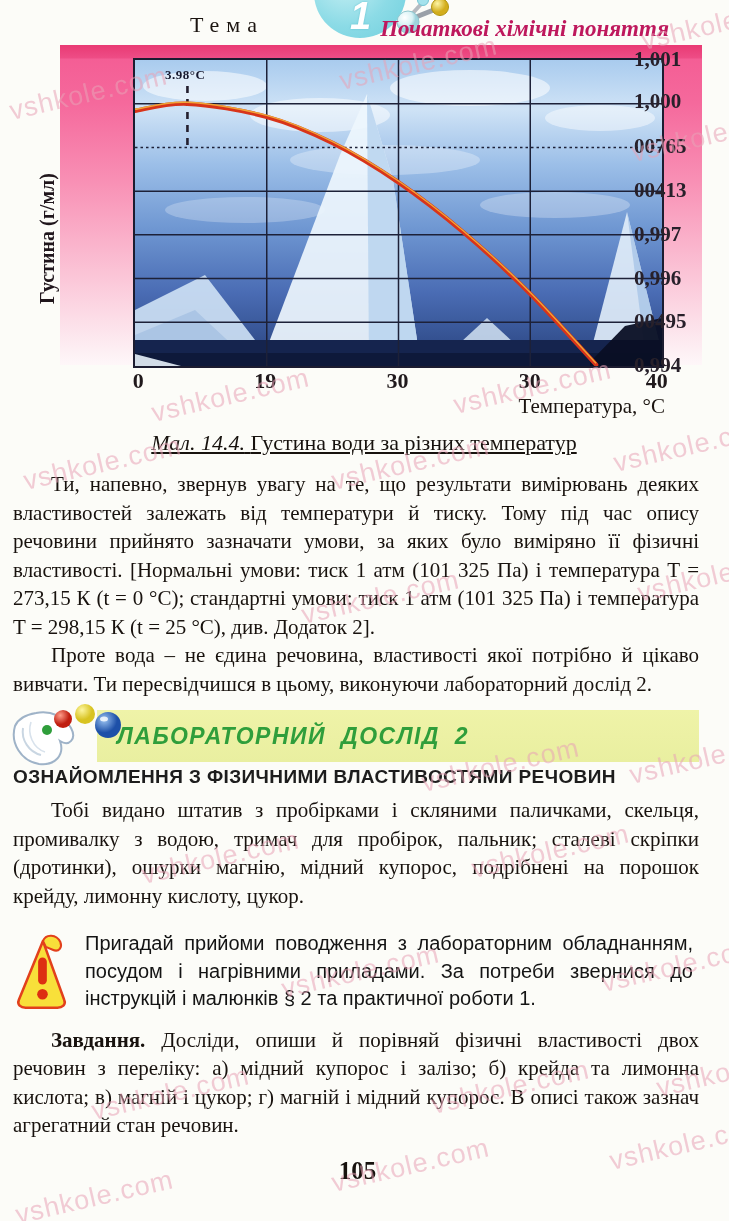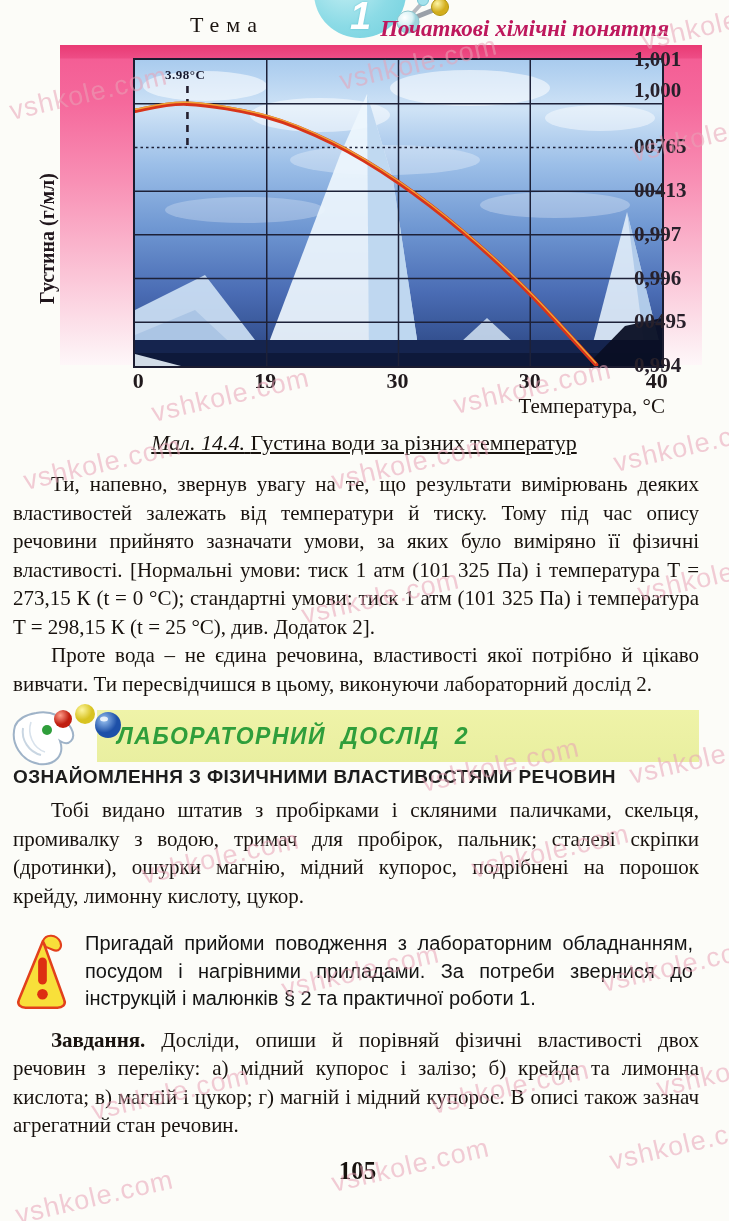--- a/index.html
+++ b/index.html
@@ -140,21 +140,21 @@
     <line x1="20" y1="18" x2="31" y2="6" stroke="#b5bac0" stroke-width="4"></line>
     <circle cx="31" cy="4" r="5.5" fill="#a5e2ec" stroke="#74c4d2" stroke-width="1"></circle>
     <circle cx="16" cy="26" r="11" fill="url(#gw)" stroke="#8fc6ce" stroke-width="1"></circle>
     <circle cx="48" cy="11" r="8.5" fill="url(#gy)" stroke="#b2950f" stroke-width="1"></circle>
   </svg>
   <div class="hdr-title">Початкові хімічні поняття</div>
 
   <div class="figure">
     <div class="yaxis-title">Густина (г/мл)</div>
     <div class="ytick" style="top:13px">1,001</div>
-    <div class="ytick" style="top:44px">1,000</div>
+    <div class="ytick" style="top:55px">1,000</div>
     <div class="ytick" style="top:100.4px">00765</div>
     <div class="ytick" style="top:144.1px">00413</div>
     <div class="ytick" style="top:187.9px">0,997</div>
     <div class="ytick" style="top:231.6px">0,996</div>
     <div class="ytick" style="top:275.3px">00495</div>
     <div class="ytick" style="top:319px">0,994</div>
 
     <div class="plot">
       <svg id="plotSvg" viewBox="0 0 527 306" preserveAspectRatio="none">
         <defs>

